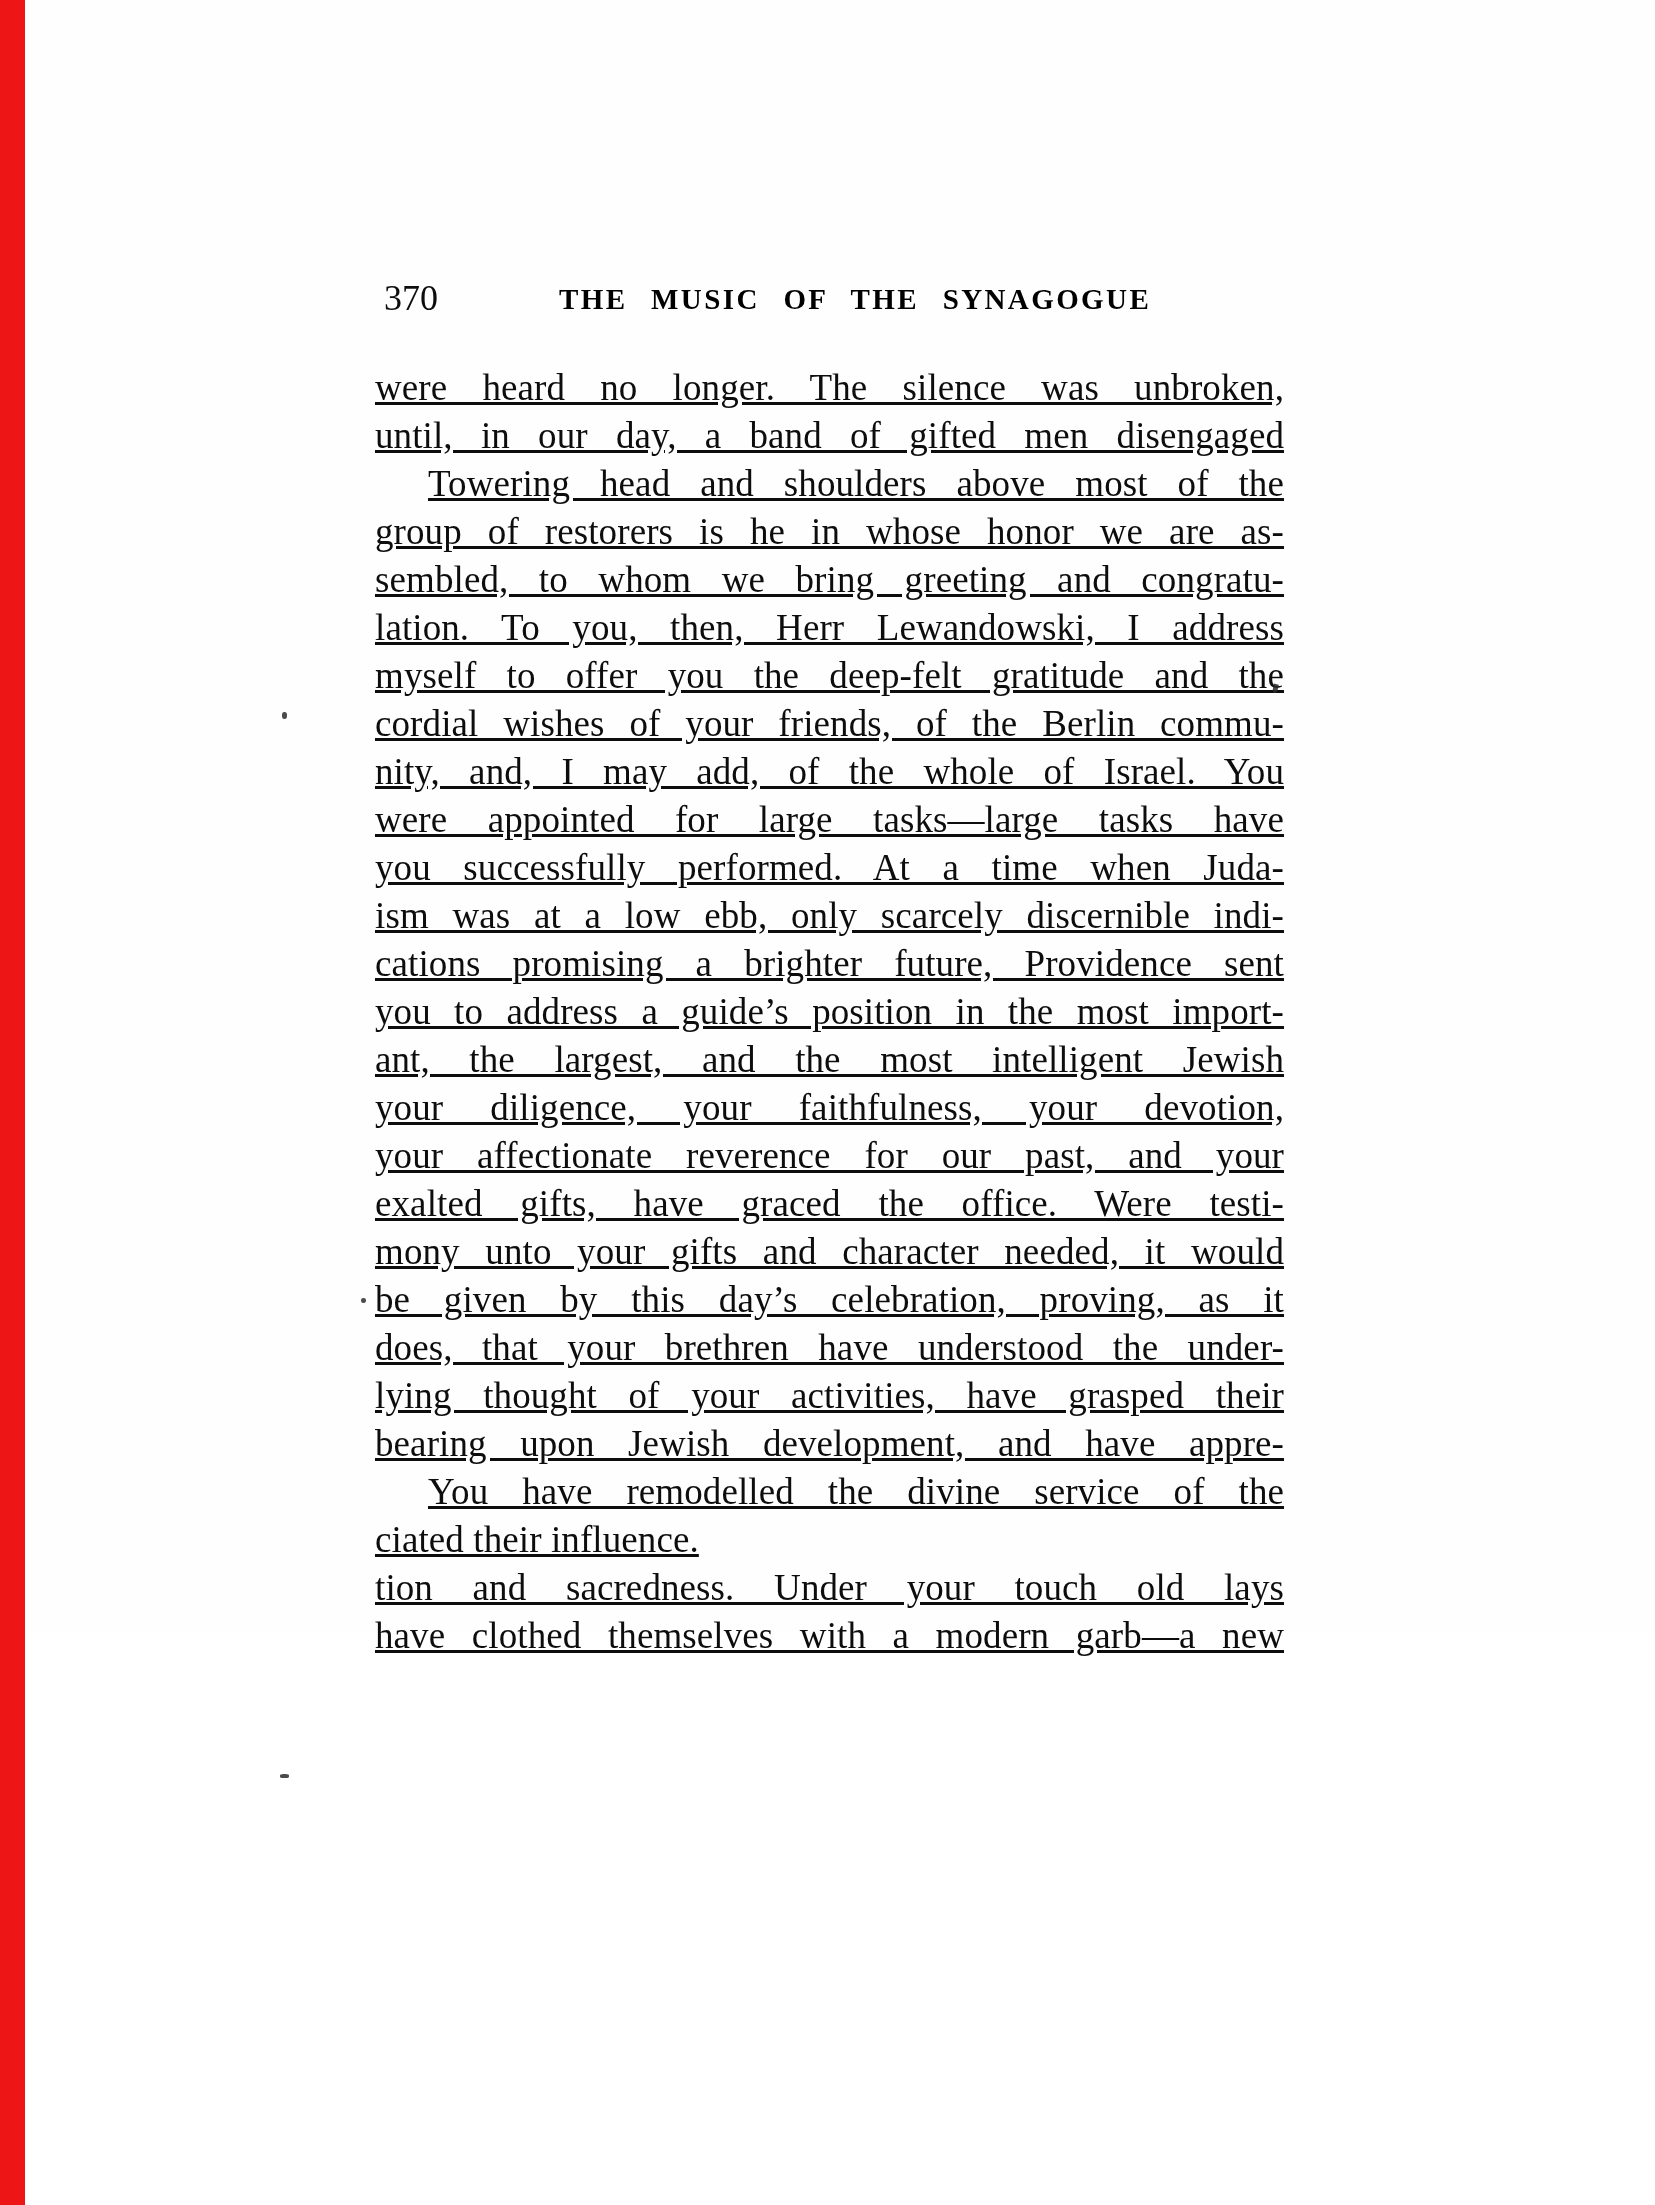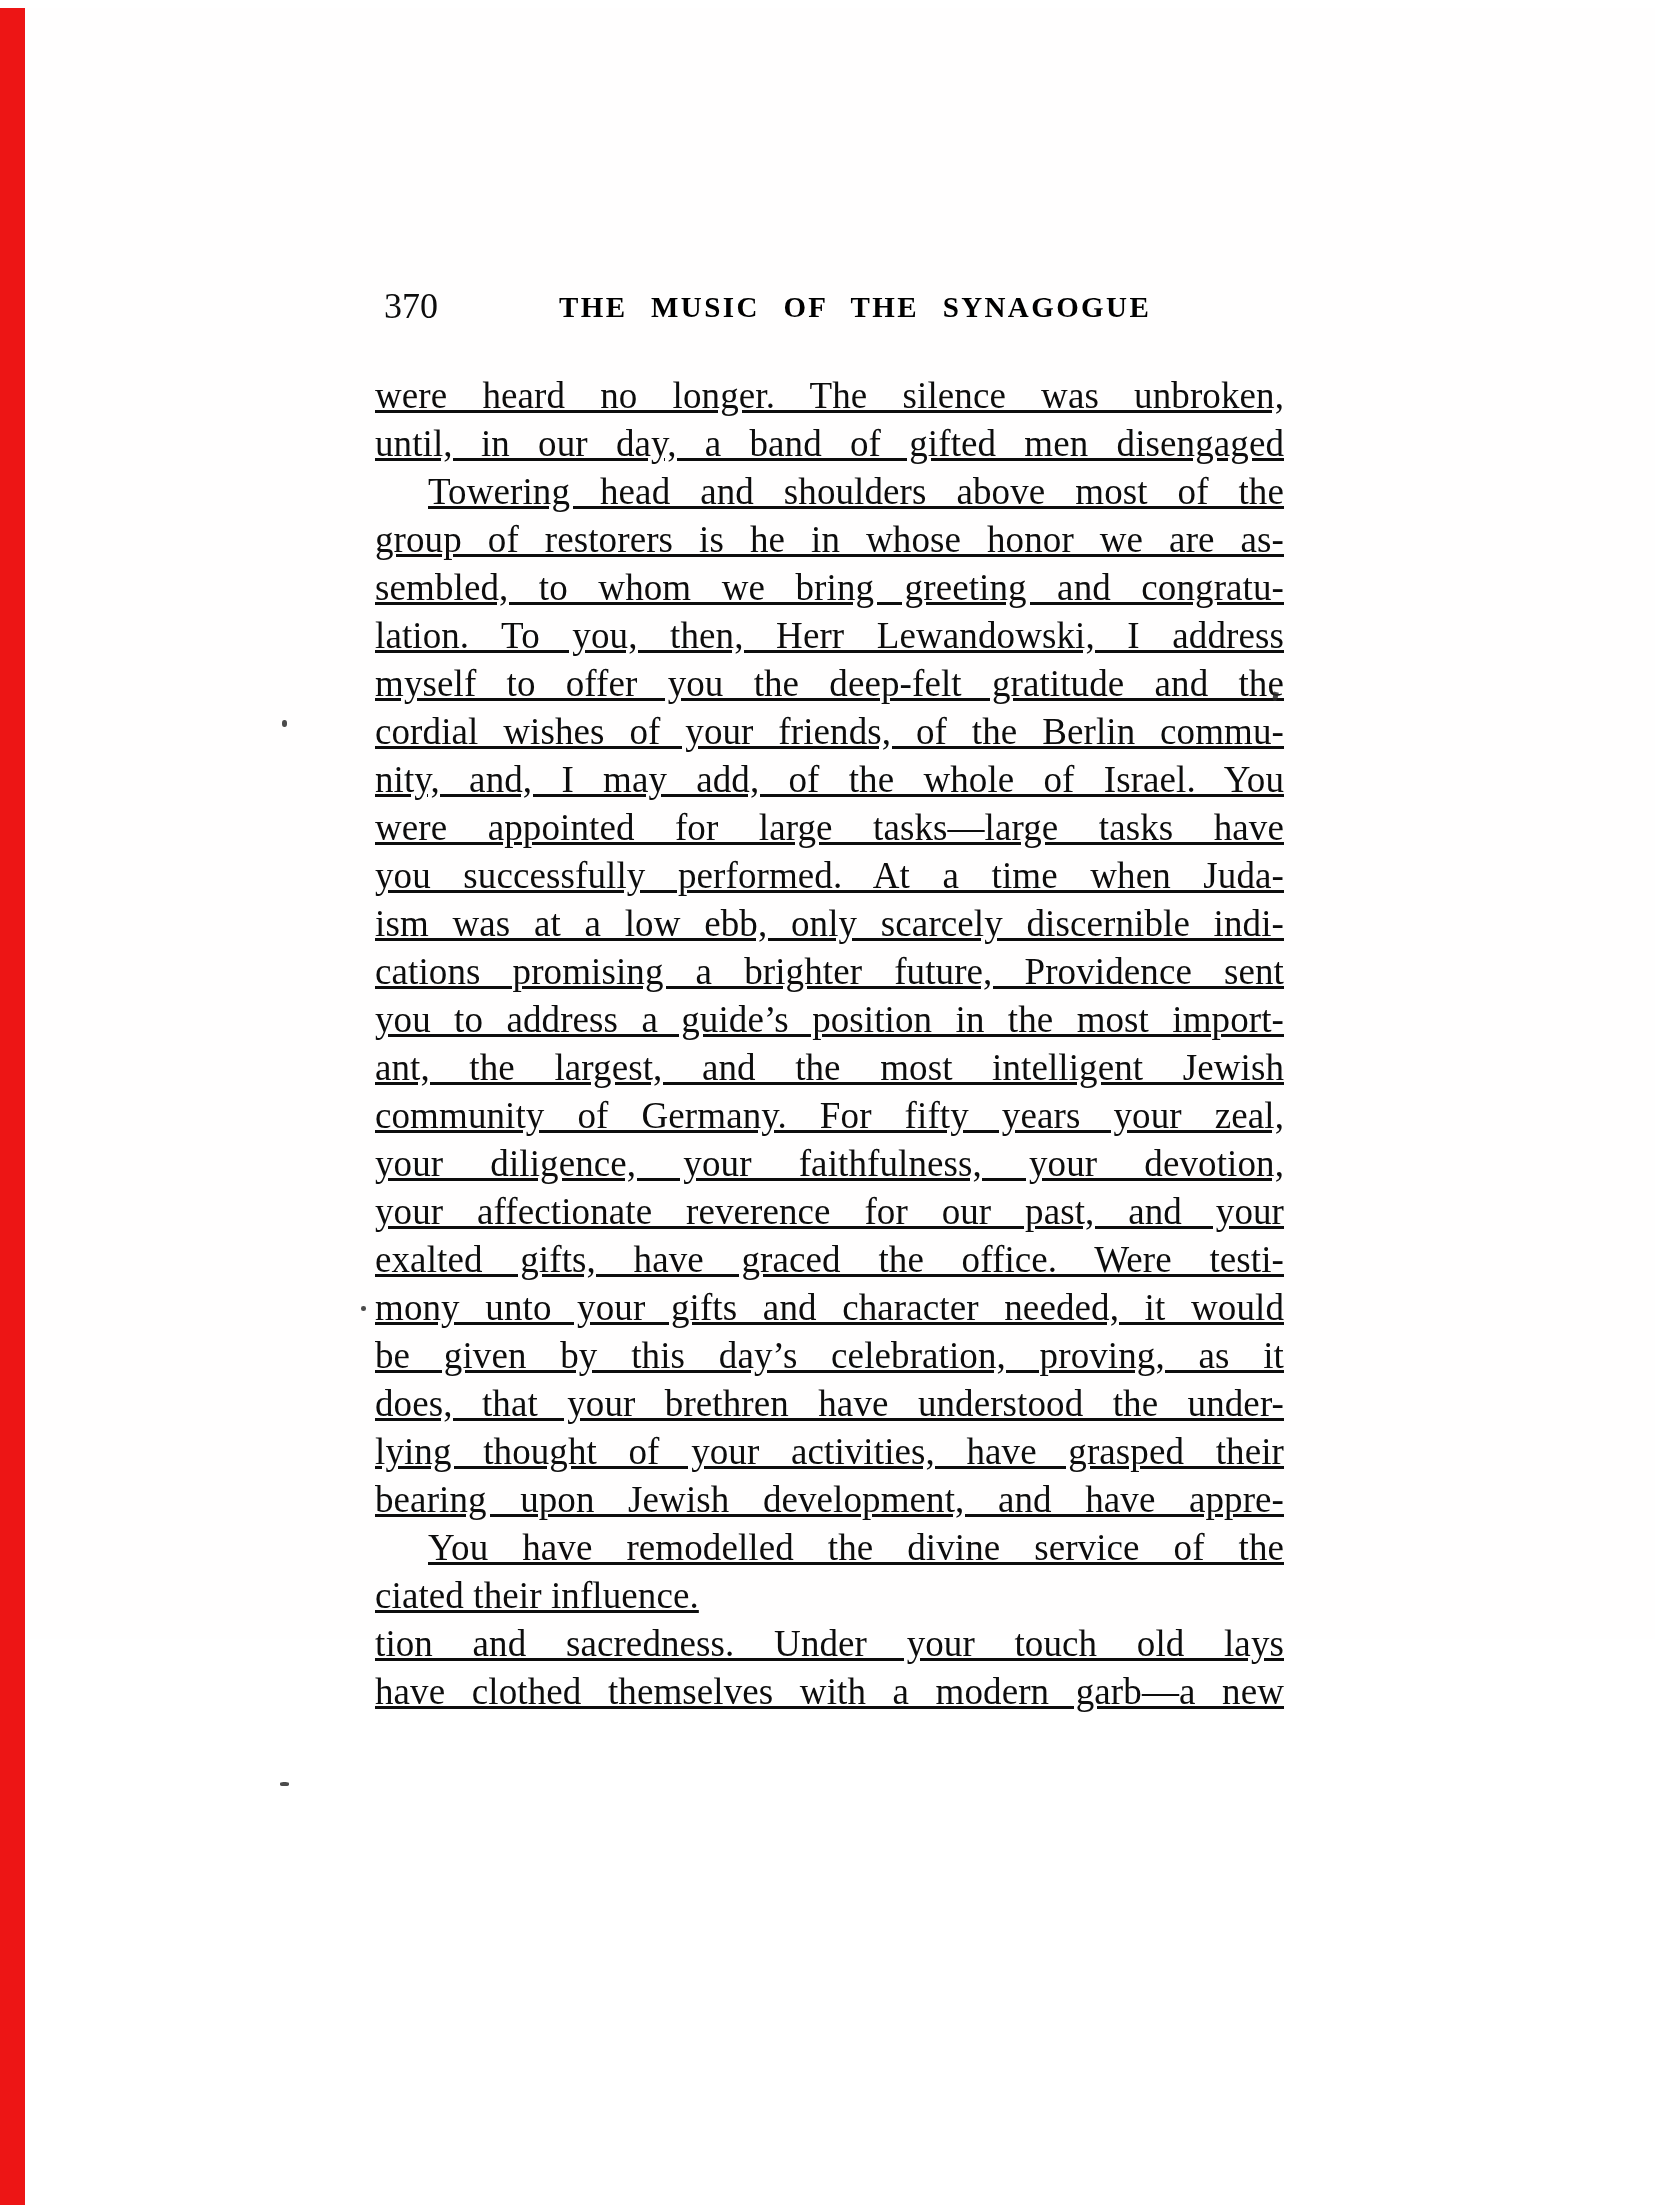--- a/index.html
+++ b/index.html
@@ -10,21 +10,20 @@
     background: #ffffff;
     overflow: hidden;
   }
   #page {
     position: relative;
     width: 1655px;
     height: 1631px;
     background: #fffefe;
     font-family: "Liberation Serif", "DejaVu Serif", serif;
     color: #0d0d0d;
-    margin-top: 8px;
   }
   #edge-stripe {
     position: absolute;
     left: 0;
     top: 0;
     width: 24.5px;
     height: 2205px;
     background: #ed1515;
   }
   #folio {
@@ -97,21 +96,20 @@
       <div class="line just">lation. To you, then, Herr Lewandowski, I address</div>
       <div class="line just">myself to offer you the deep-felt gratitude and the</div>
       <div class="line just">cordial wishes of your friends, of the Berlin commu-</div>
       <div class="line just">nity, and, I may add, of the whole of Israel. You</div>
       <div class="line just">were appointed for large tasks—large tasks have</div>
       <div class="line just">you successfully performed. At a time when Juda-</div>
       <div class="line just">ism was at a low ebb, only scarcely discernible indi-</div>
       <div class="line just">cations promising a brighter future, Providence sent</div>
       <div class="line just">you to address a guide’s position in the most import-</div>
       <div class="line just">ant, the largest, and the most intelligent Jewish</div>
-      <div class="line just">community of Germany. For fifty years your zeal,</div>
       <div class="line just">your diligence, your faithfulness, your devotion,</div>
       <div class="line just">your affectionate reverence for our past, and your</div>
       <div class="line just">exalted gifts, have graced the office. Were testi-</div>
       <div class="line just">mony unto your gifts and character needed, it would</div>
       <div class="line just">be given by this day’s celebration, proving, as it</div>
       <div class="line just">does, that your brethren have understood the under-</div>
       <div class="line just">lying thought of your activities, have grasped their</div>
       <div class="line just">bearing upon Jewish development, and have appre-</div>
       <div class="line indent just">You have remodelled the divine service of the</div>
       <div class="line">ciated their influence.</div>

